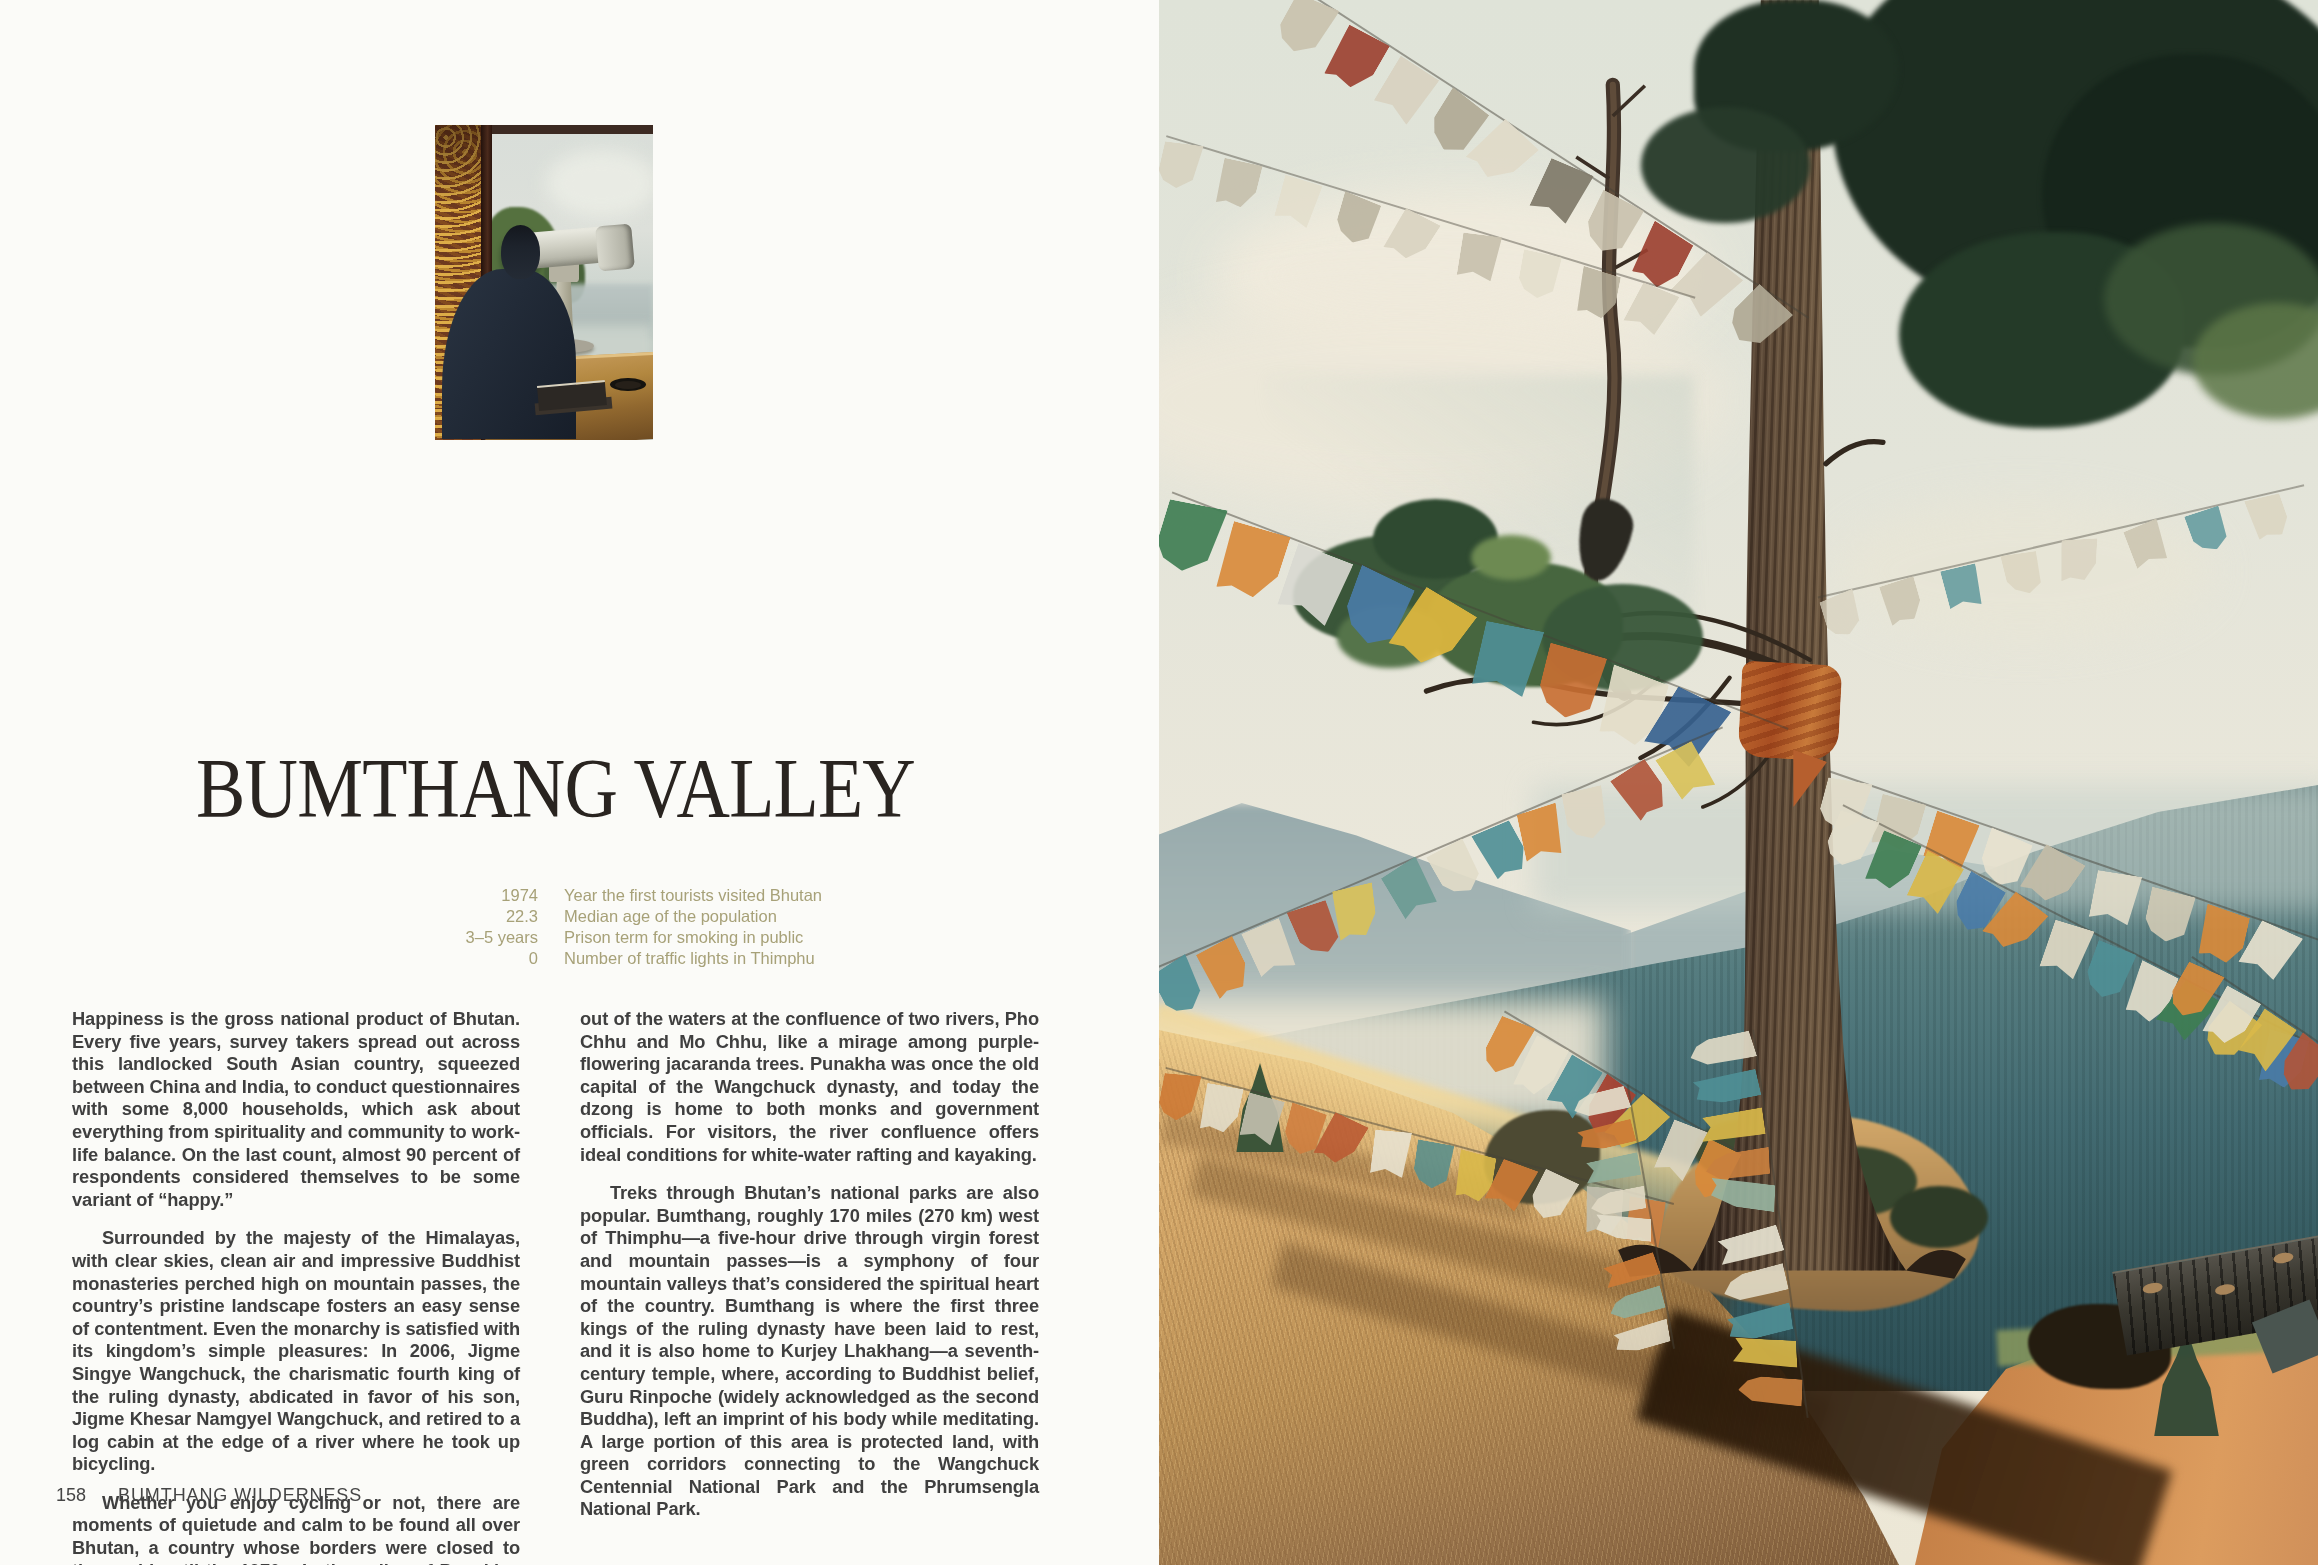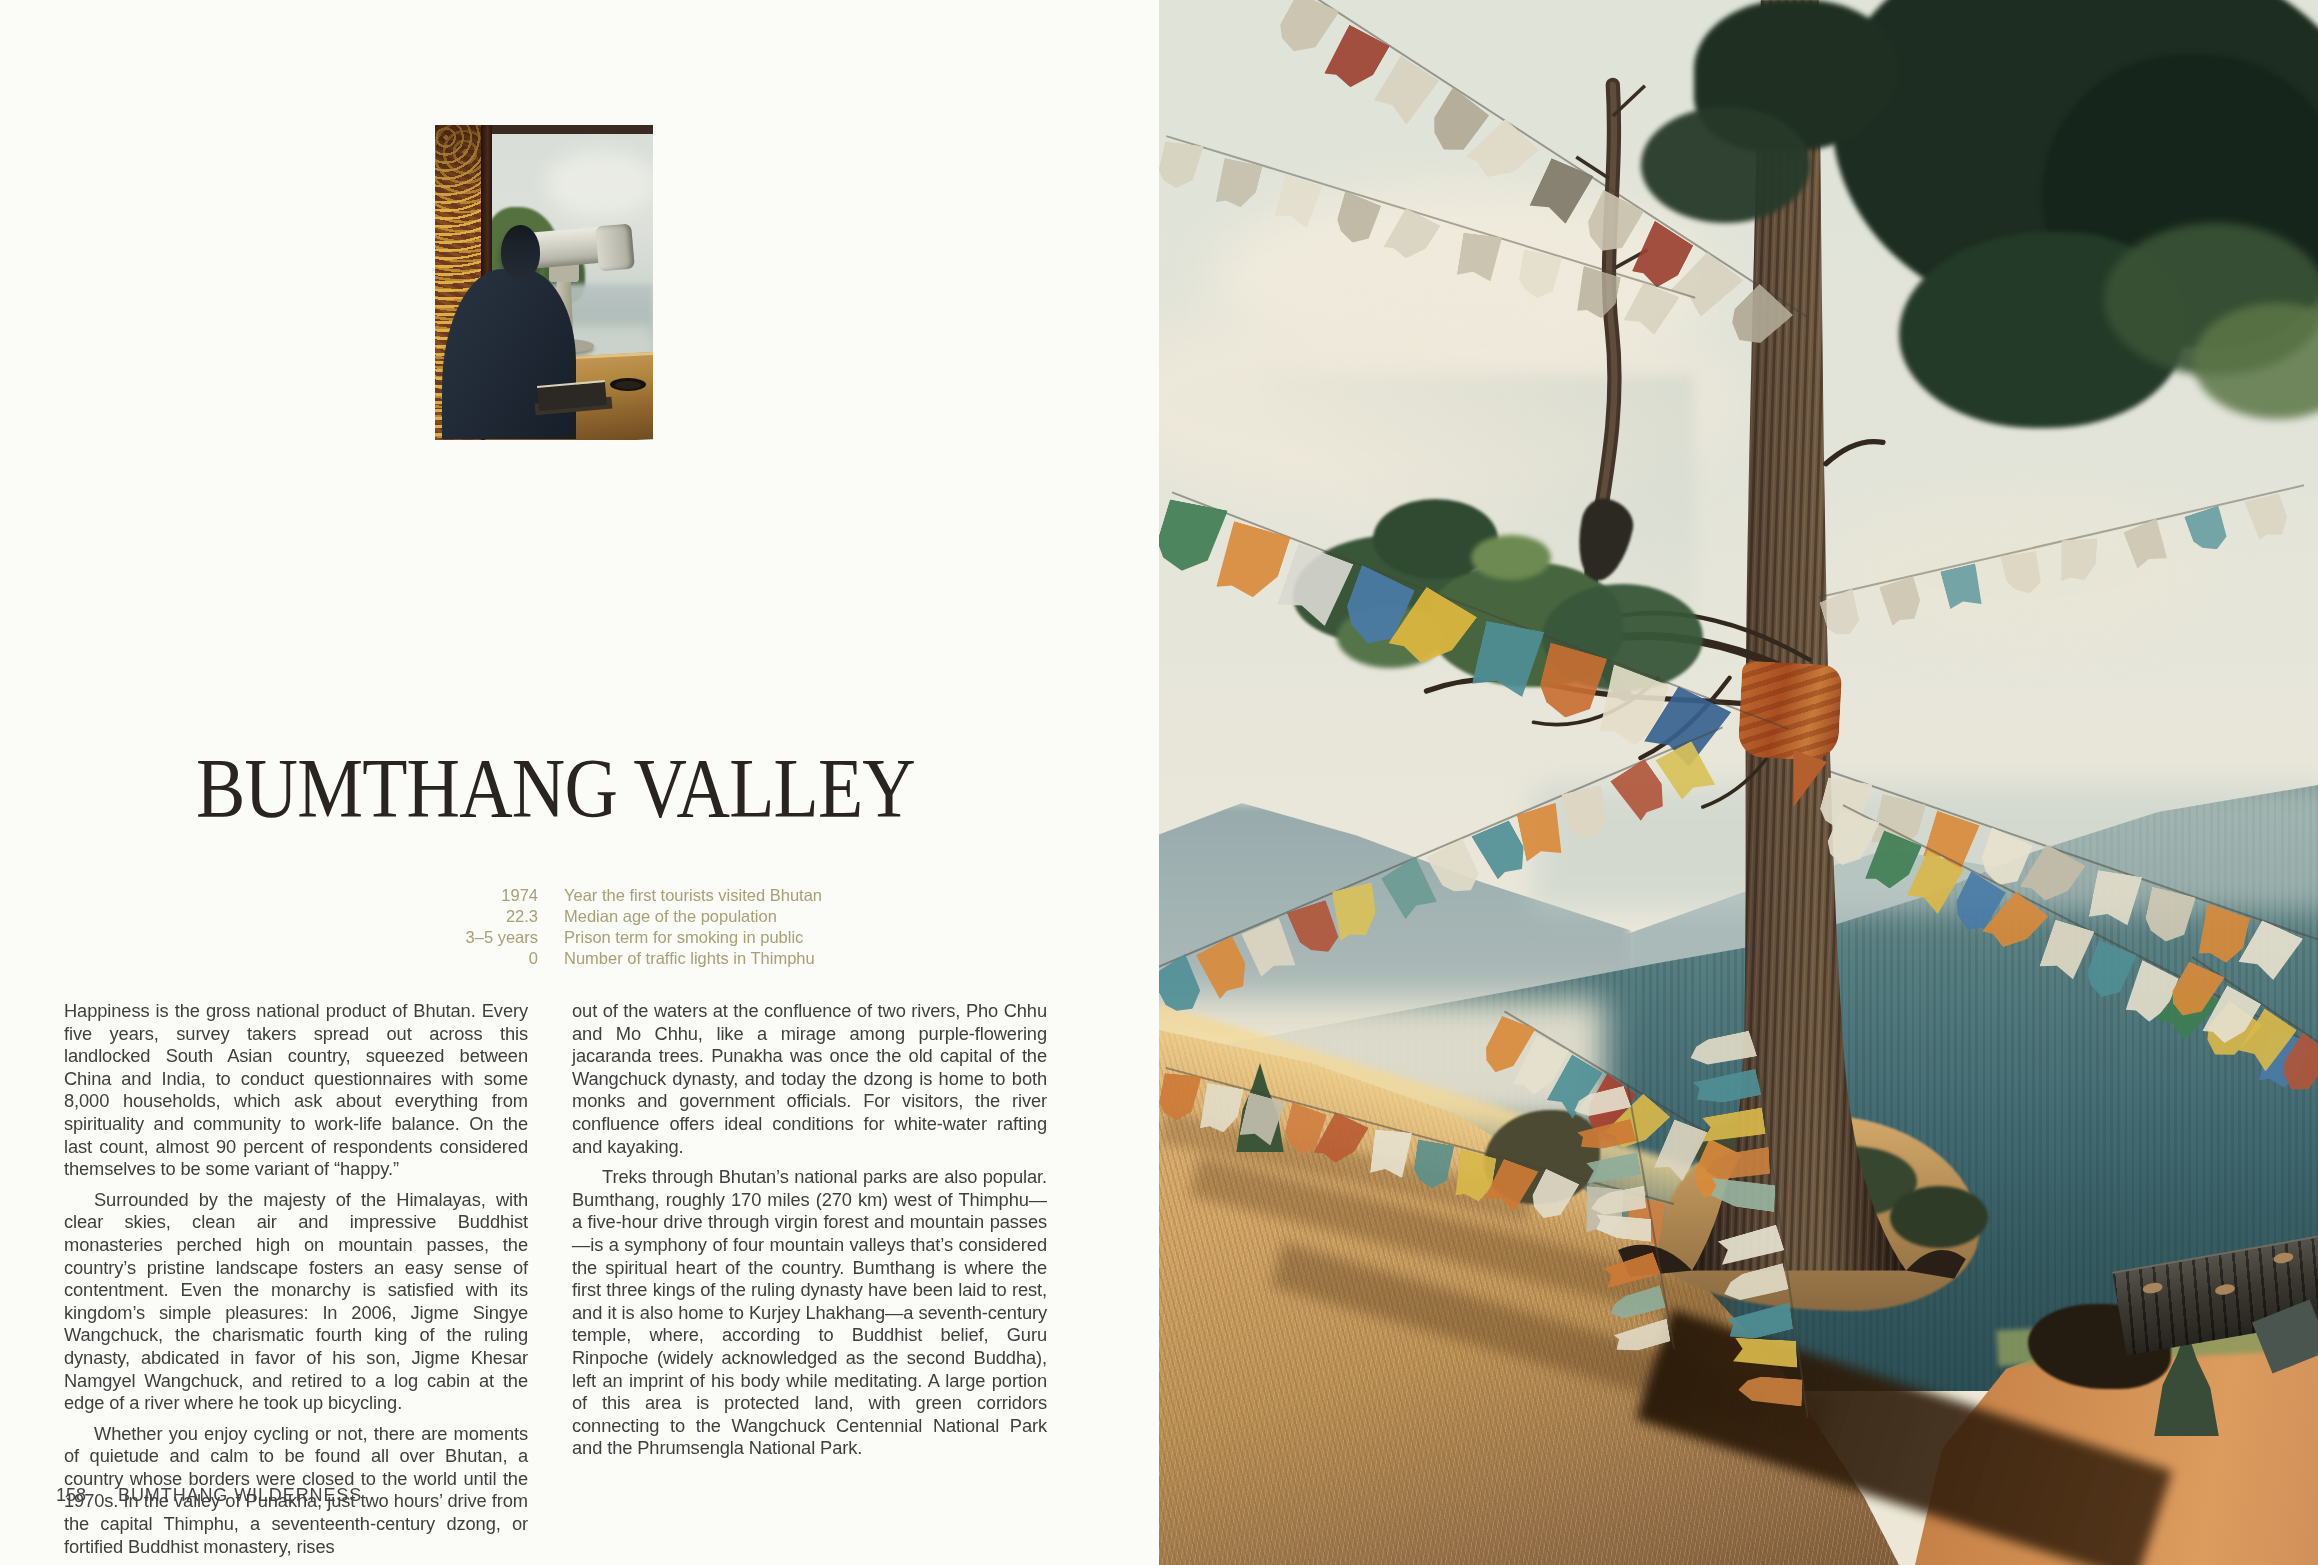--- a/index.html
+++ b/index.html
@@ -17,21 +17,21 @@
          color:#292420;transform:scaleX(.87);letter-spacing:-0.9px;}
   .subtitle{left:56px;top:835px;width:999px;text-align:center;
             font-family:"Liberation Serif",serif;font-size:37px;color:#2e2a26;line-height:1;}
   .stats{left:56px;top:885px;width:999px;display:grid;grid-template-columns:482px 490px;
          column-gap:26px;position:absolute;}
   .stats>*{position:static;}
   .stat-value{text-align:right;color:#a7a178;font-size:16.5px;line-height:21px;}
   .stat-label{text-align:left;color:#a7a178;font-size:16.5px;line-height:21px;}
   .col{top:992px;color:#3f3f3f;font-size:18.3px;line-height:22.6px;text-align:justify;
        letter-spacing:-0.1px;}
-  .col p{position:static;margin:8px;}
+  .col p{position:static;margin:16px;font-weight:bold;}
   .col p.ind{text-indent:30px;}
   .col-left{left:56px;width:480px;}
   .col-right{left:564px;width:491px;}
   .folio{left:56px;top:1486px;font-size:18px;color:#454545;line-height:1;}
   .folio .pagenum{position:static;}
   .folio .booktitle{position:static;margin-left:27px;letter-spacing:0.9px;}
 
   
   .inset{left:435px;top:125px;width:218px;height:315px;overflow:hidden;background:#cfd6d2;}
   .iw-wall{left:0;top:0;width:46px;height:315px;background-color:#6e3a1f;

